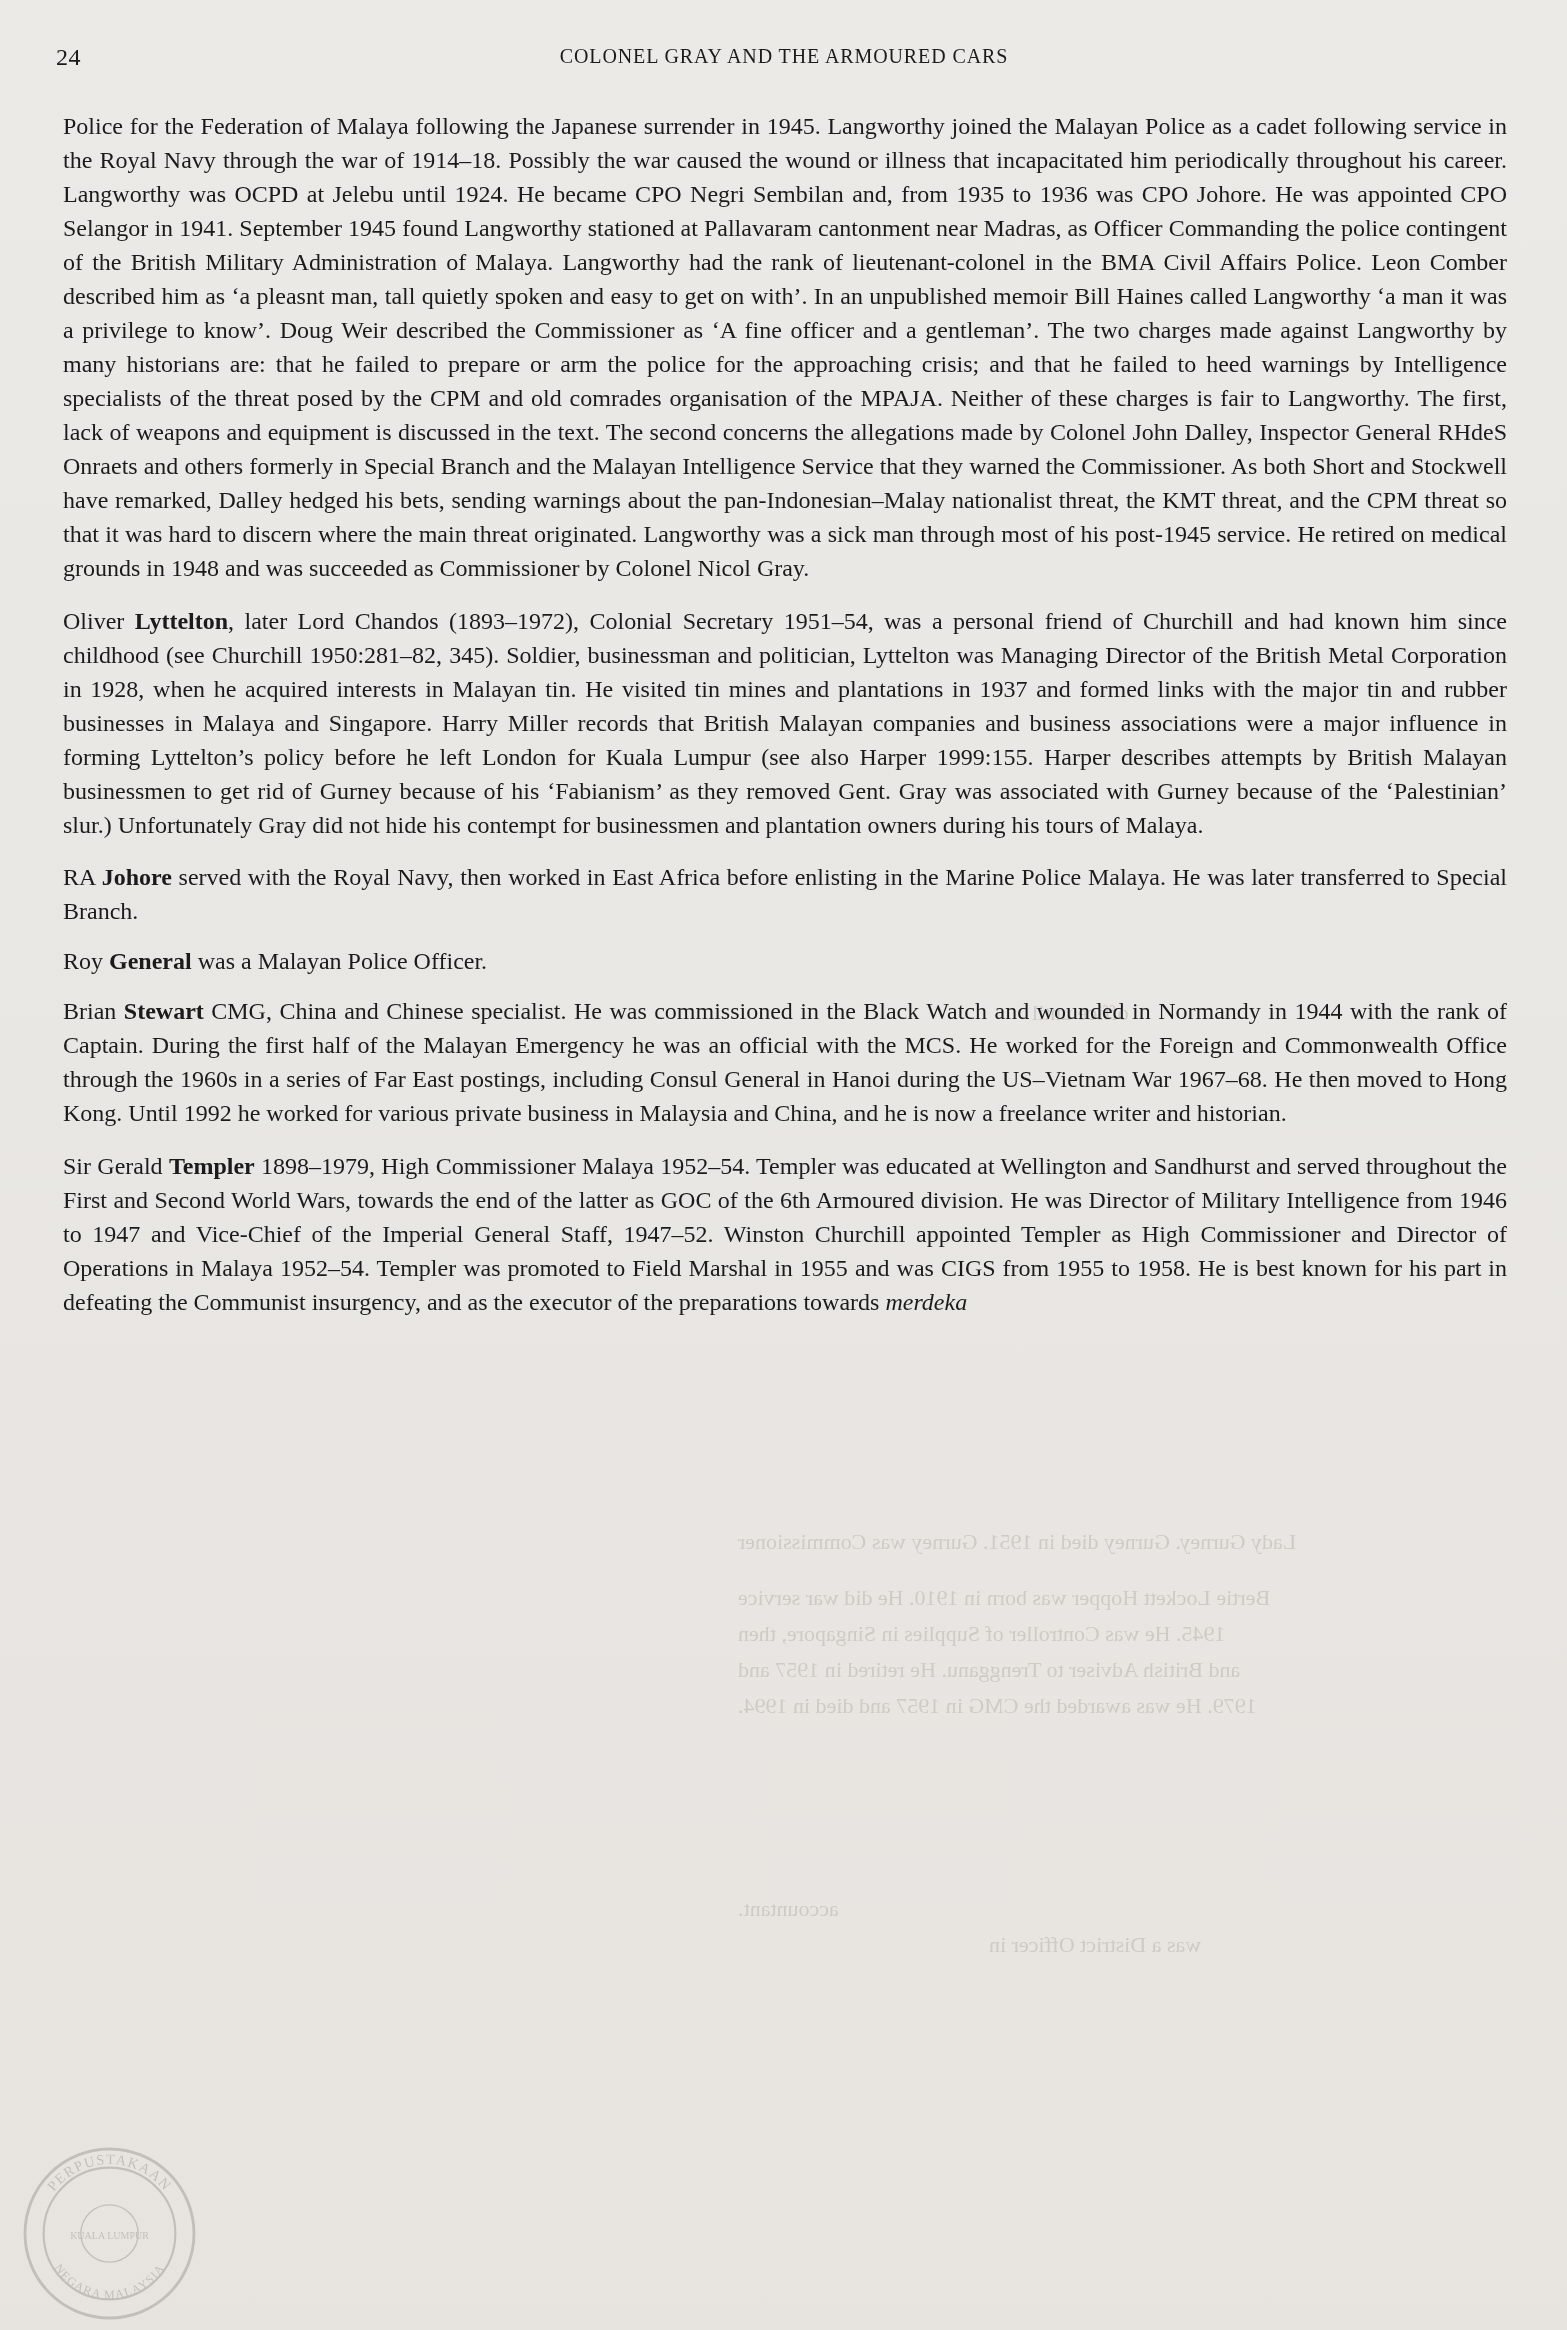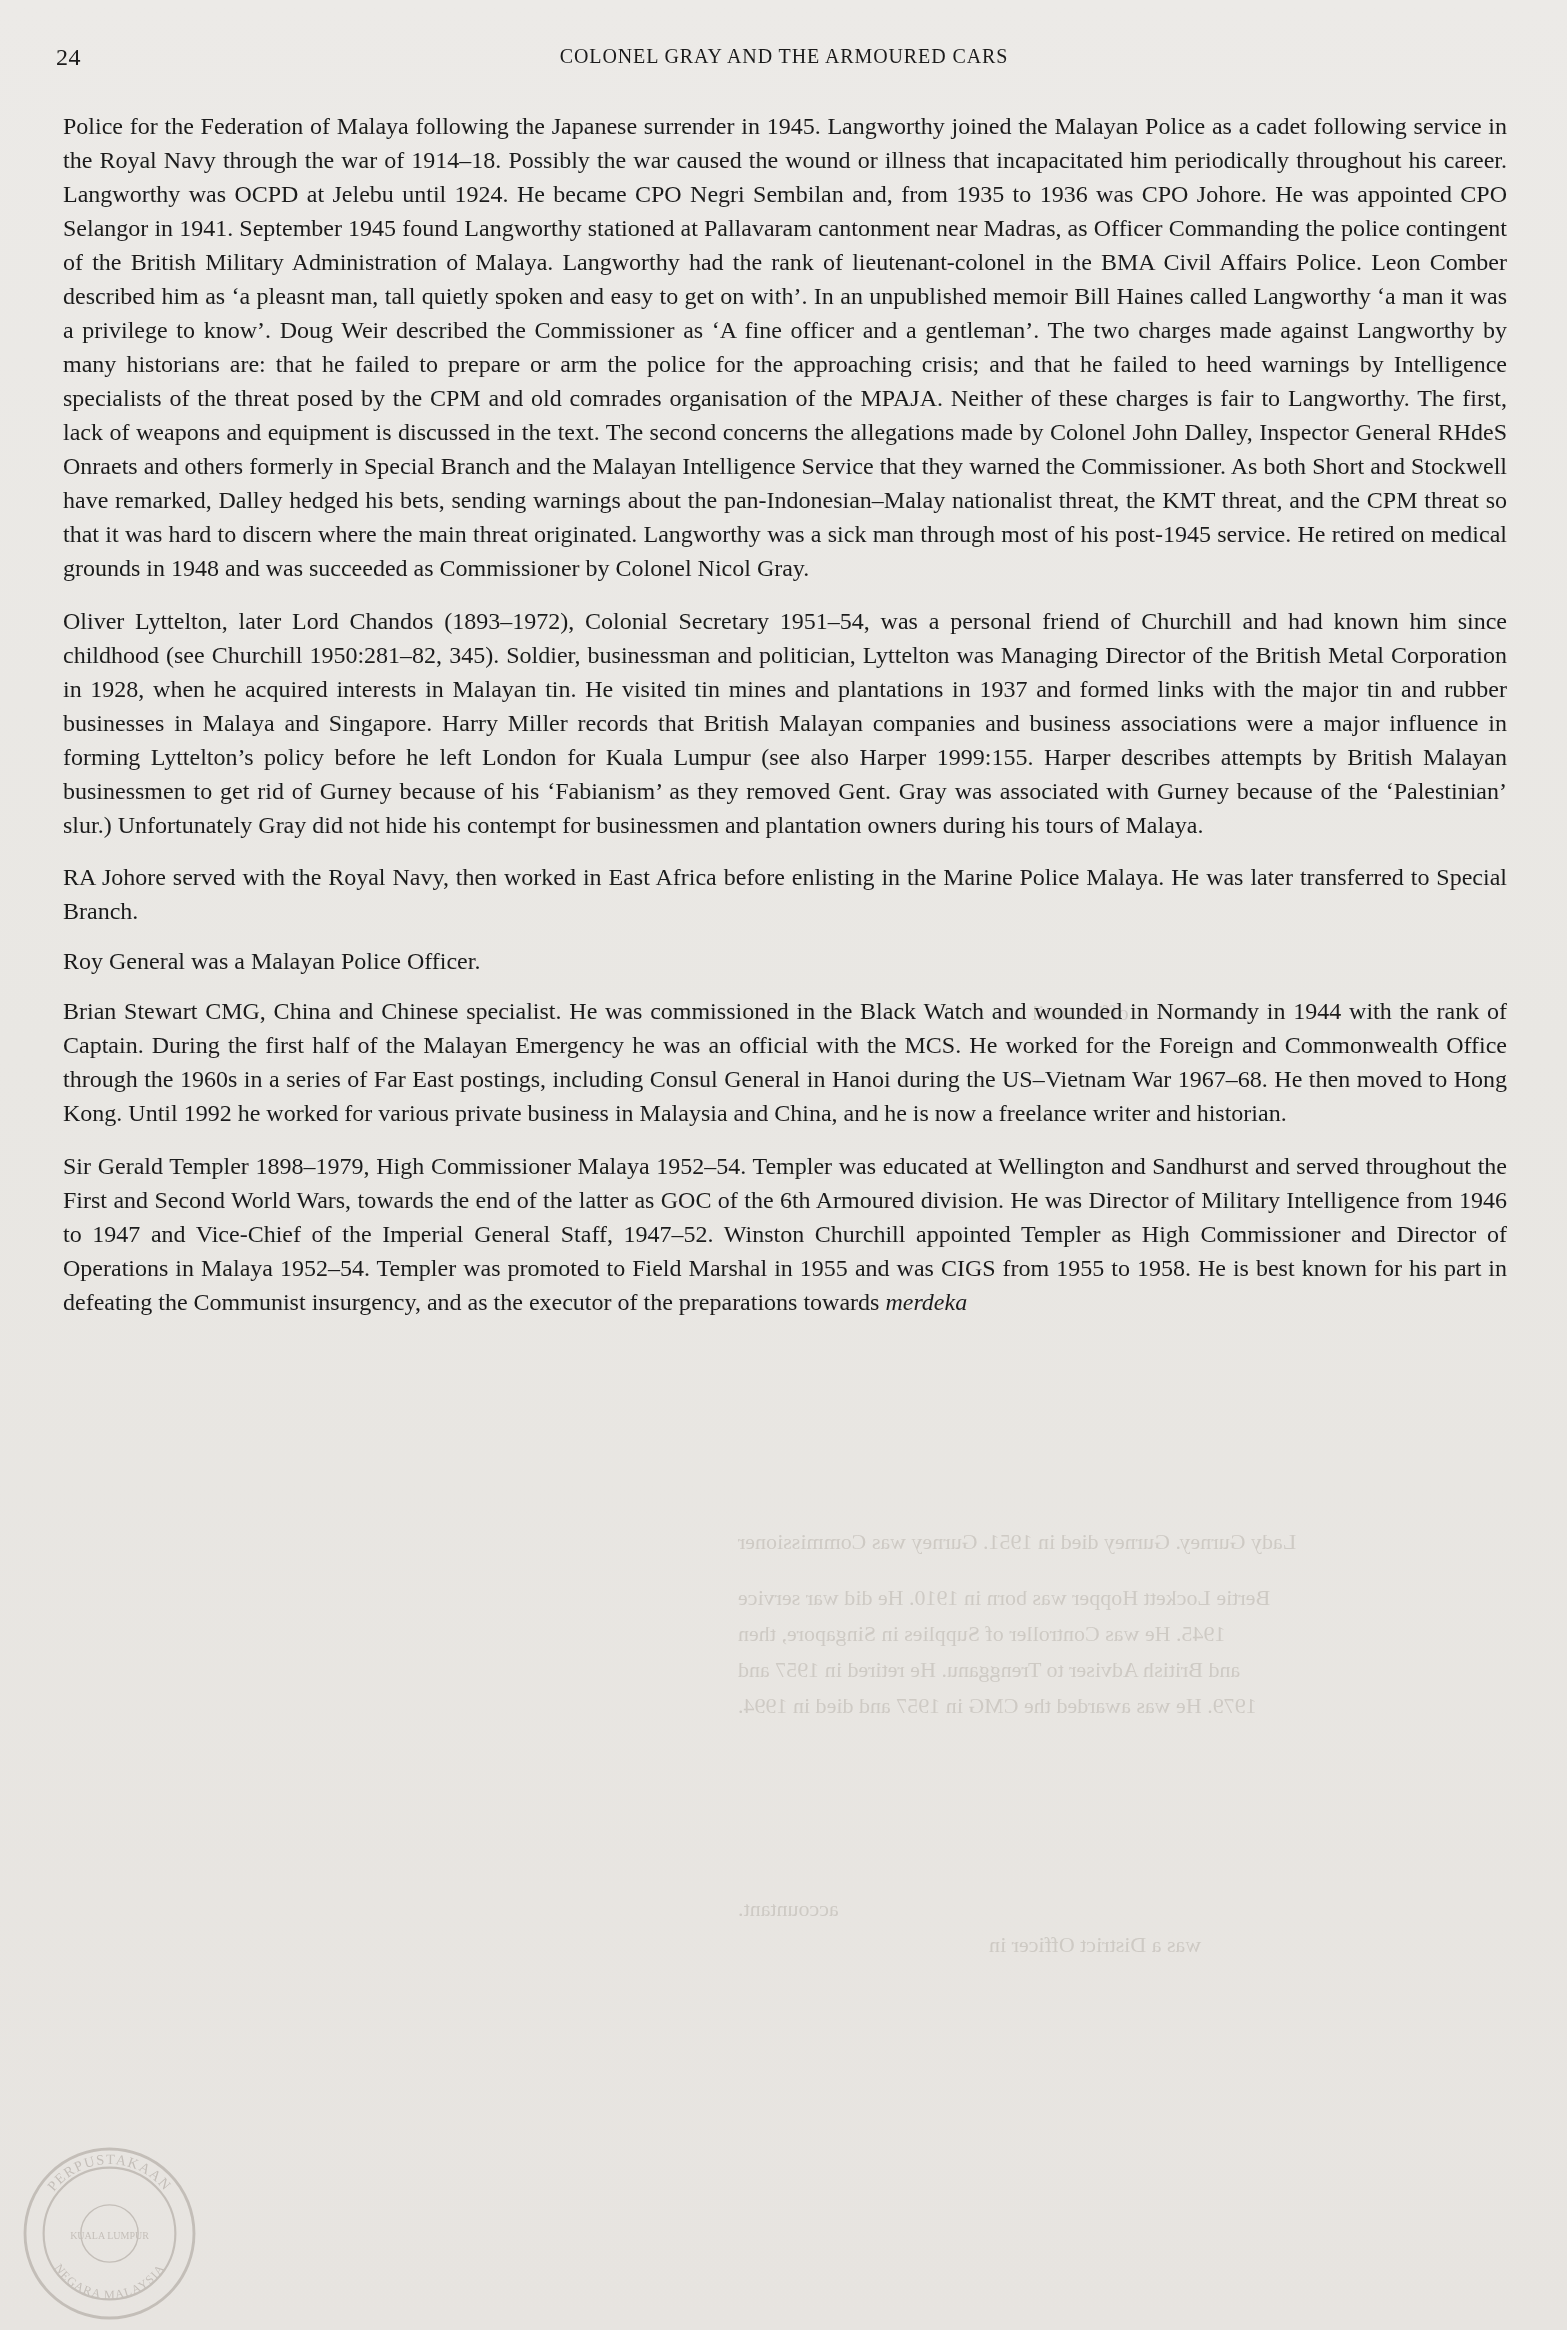--- a/index.html
+++ b/index.html
@@ -59,21 +59,21 @@
     font-size: 24px;
     line-height: 34px;
     text-align: justify;
     text-justify: inter-word;
     hyphens: none;
   }
   p.tight {
     margin-bottom: 16px;
   }
   b.nm {
-    font-weight: normal;
+    font-weight: bold;
   }
   i {
     font-style: italic;
   }
   
   .ghost {
     position: absolute;
     z-index: 1;
     color: #b9b4ad;
     font-family: "Liberation Serif", serif;

